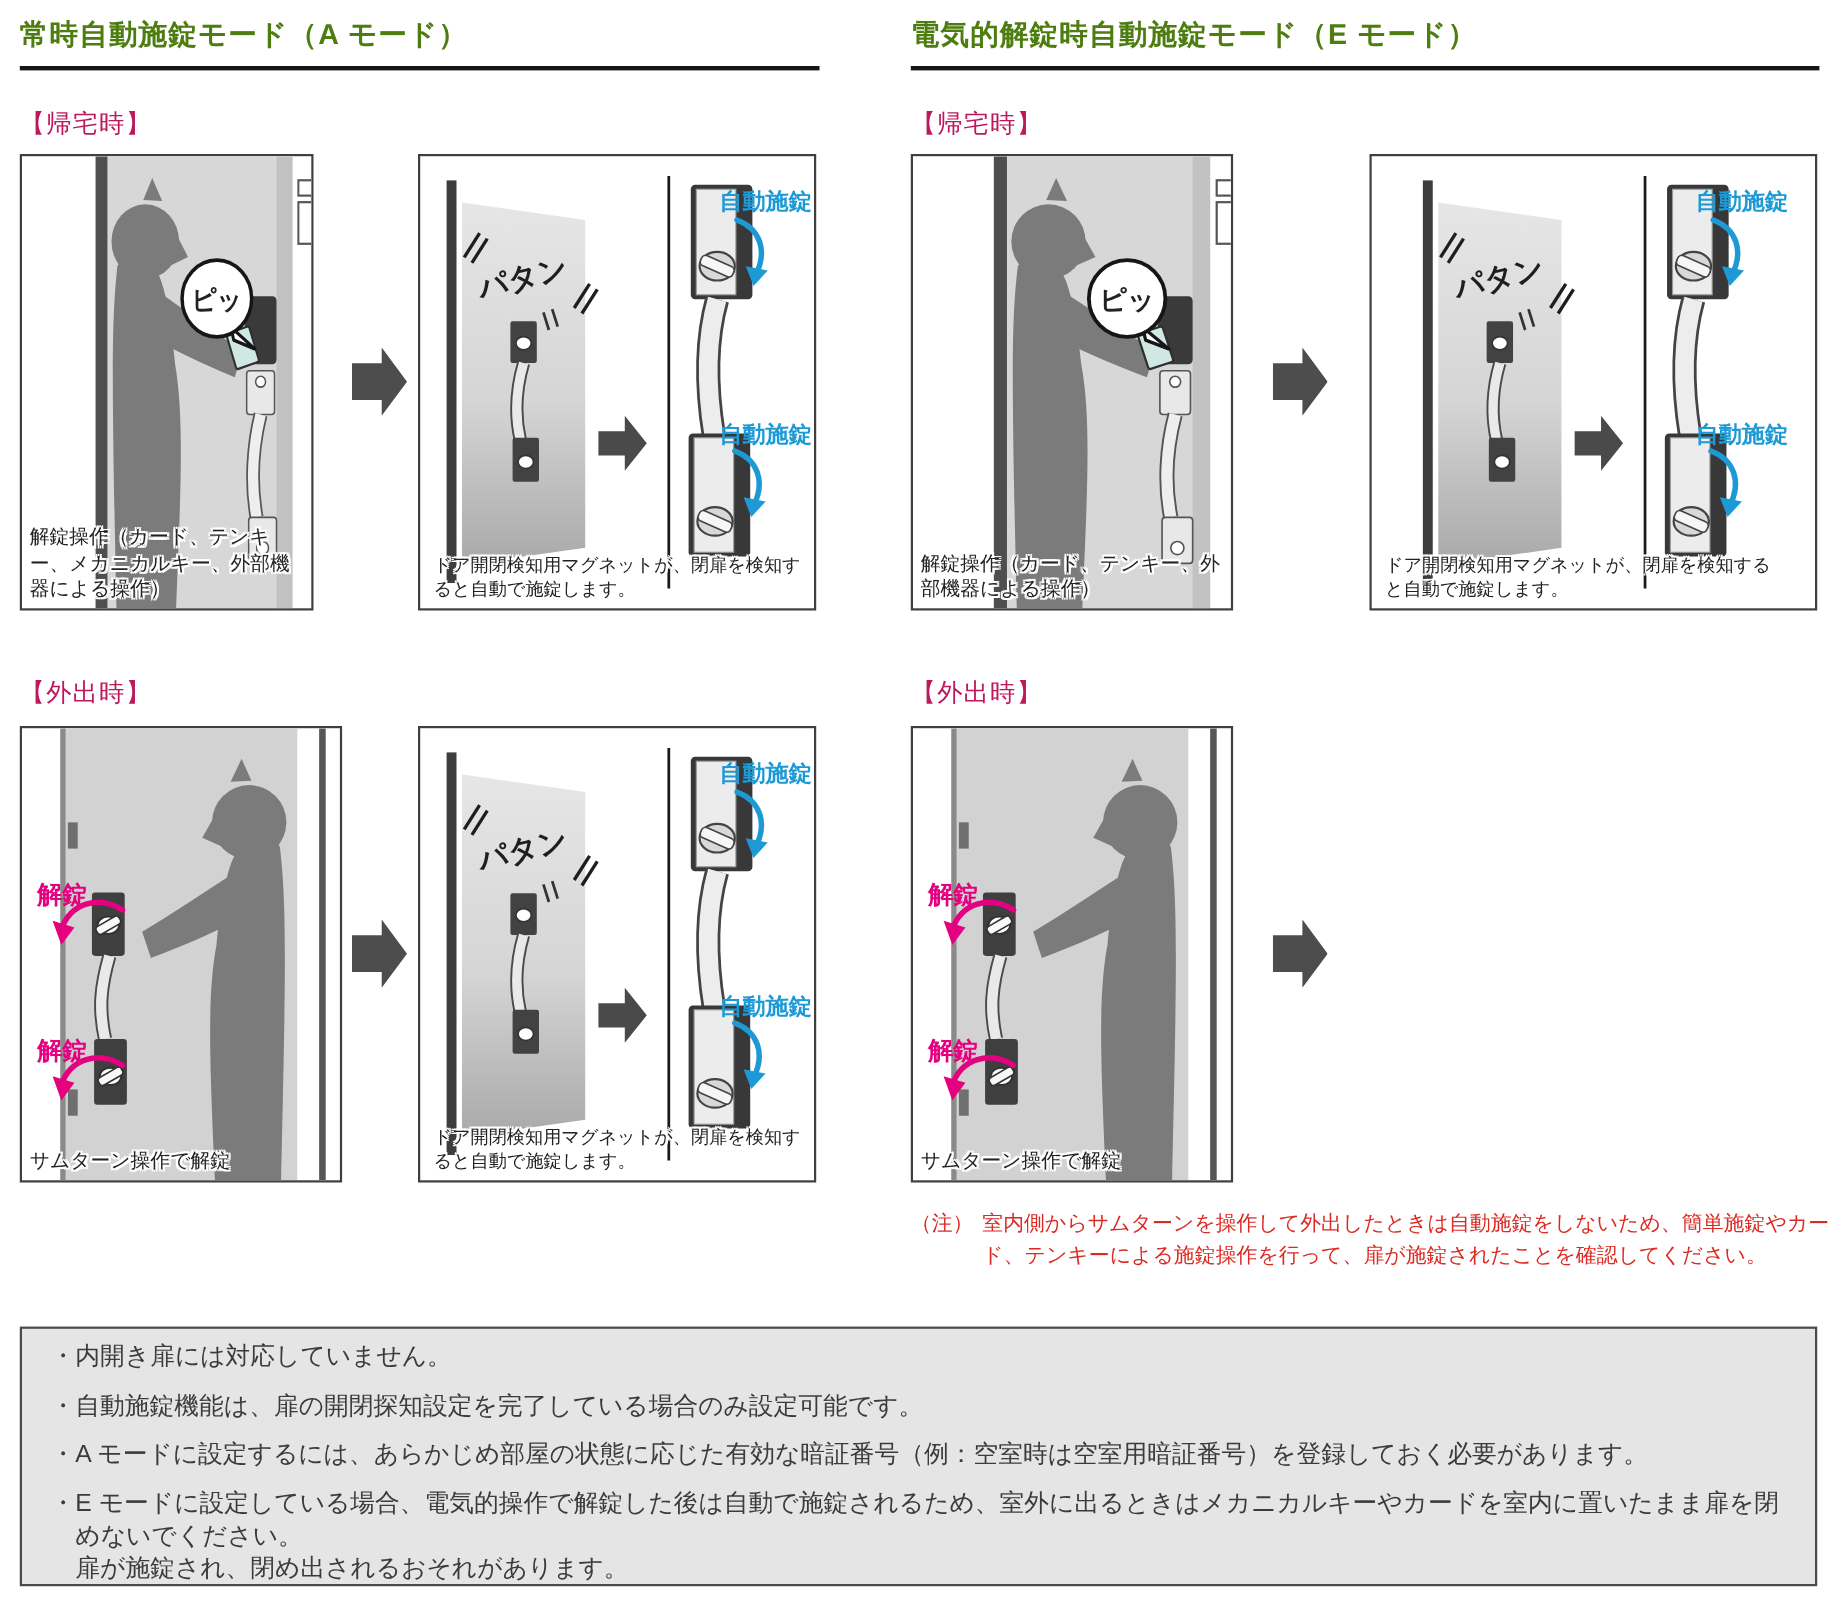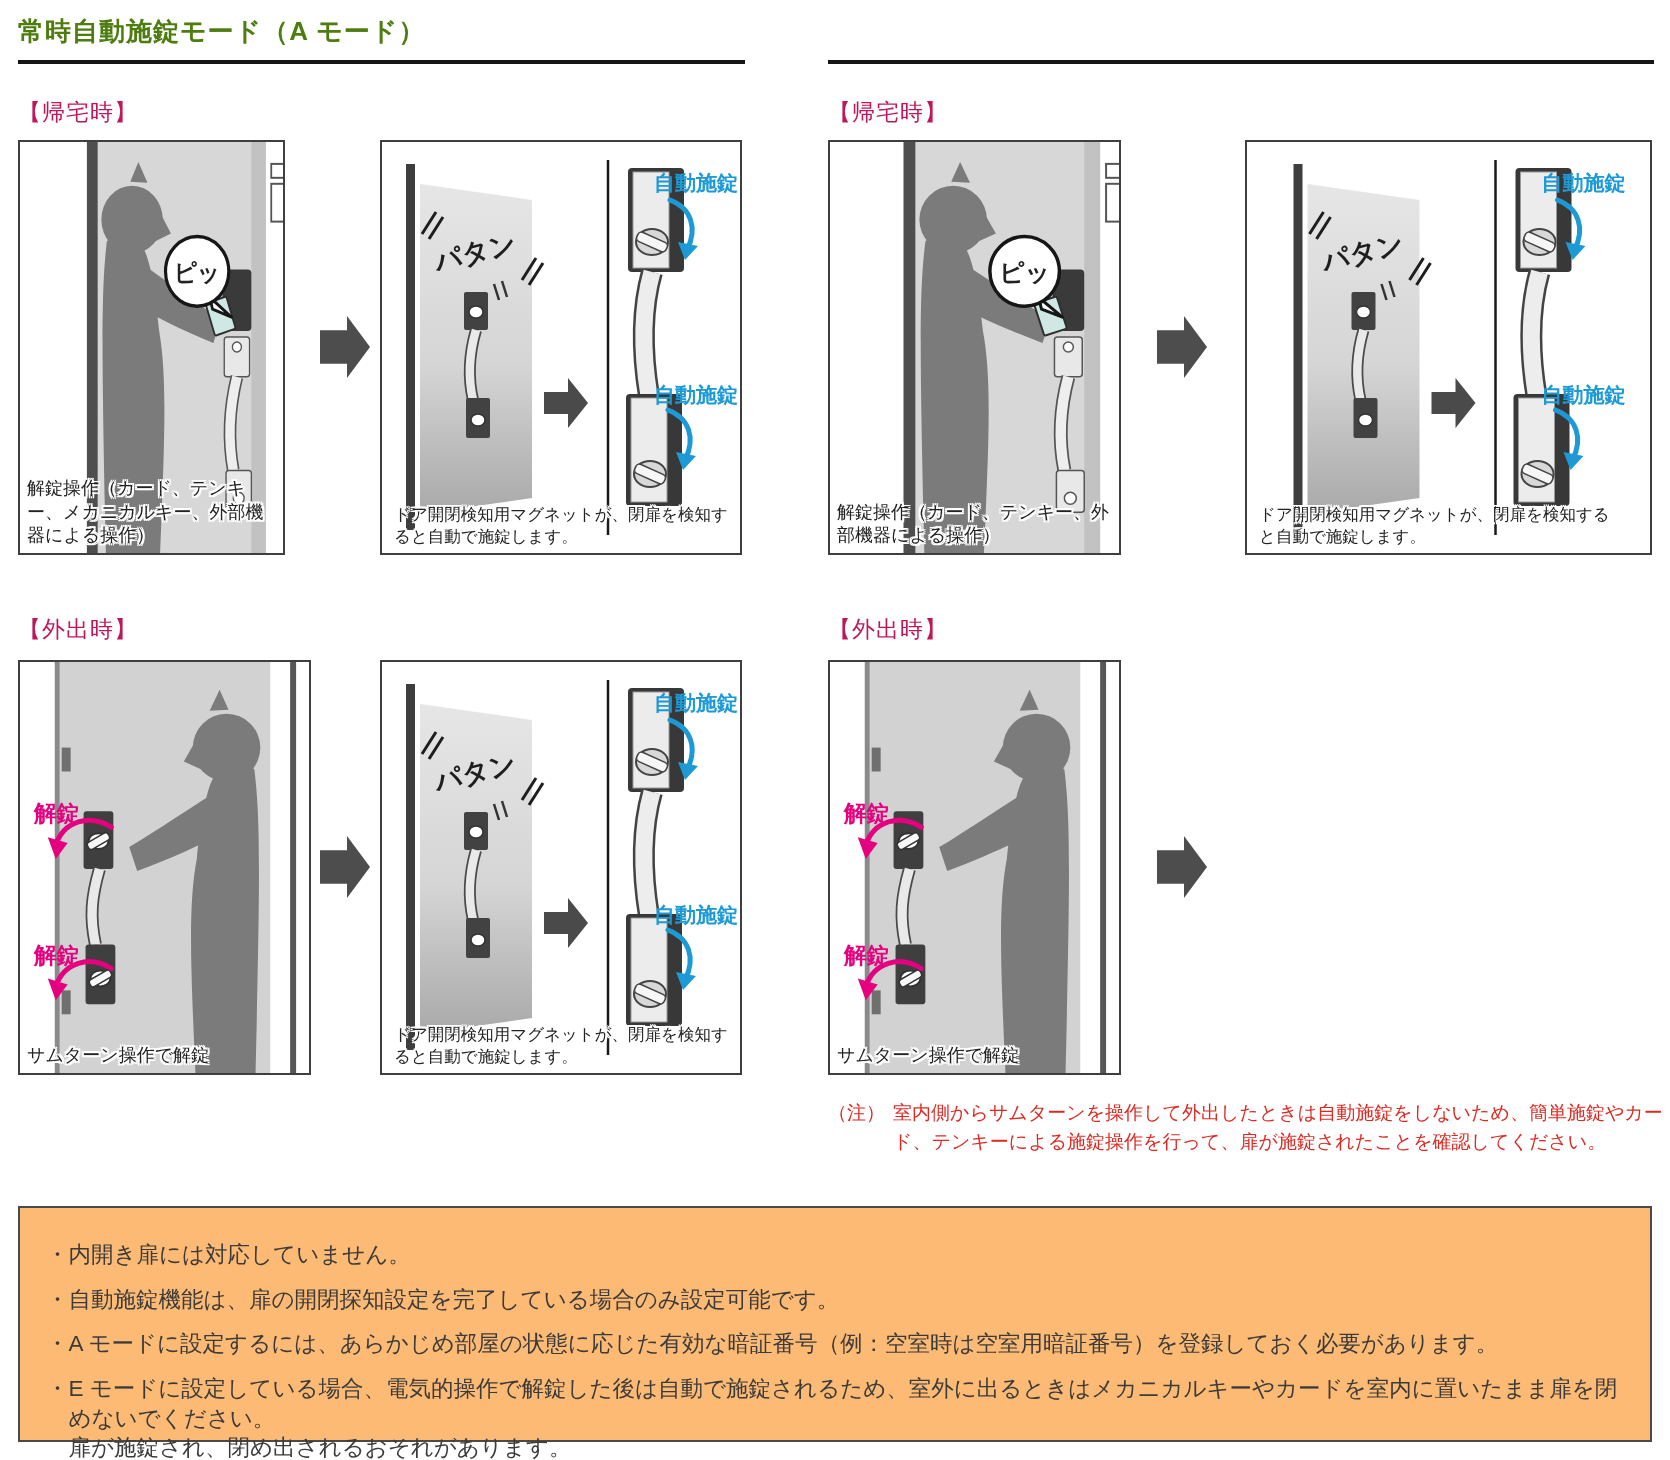--- a/index.html
+++ b/index.html
@@ -16,21 +16,21 @@
   .cap{position:absolute;left:7px;right:4px;bottom:5px;font-size:18px;line-height:1.32;color:#222;font-weight:500;
        text-shadow:-2px -2px 0 #fff,2px -2px 0 #fff,-2px 2px 0 #fff,2px 2px 0 #fff,-2px 0 0 #fff,2px 0 0 #fff,0 -2px 0 #fff,0 2px 0 #fff;}
   .cap-wide{font-size:16.5px;left:12px;max-width:362px;}
 
   .barrow{position:absolute;width:50px;height:62px;background:#4d4d4d;
           clip-path:polygon(0 23%,54% 23%,54% 0,100% 50%,54% 100%,54% 77%,0 77%);}
 
   .note{position:absolute;display:flex;color:#dc2a23;font-size:19px;line-height:1.55;width:846px;}
   .note-prefix{flex:0 0 auto;margin-right:8px;white-space:nowrap;}
 
-  .notes-box{position:absolute;border:2px solid #4a4a4a;background:#fdba74;box-sizing:border-box;padding:32px 26px;}
+  .notes-box{position:absolute;border:2px solid #4a4a4a;background:#e5e5e5;box-sizing:border-box;padding:10px 26px;}
   .note-item{font-size:22.5px;color:#3b3b3b;line-height:1.32;margin:0 0 15px 0;padding-left:1em;text-indent:-1em;white-space:pre-line;}
   .note-item:last-child{margin-bottom:0;}
 </style>
 </head>
 <body>
 
 <svg width="0" height="0" style="position:absolute" aria-hidden="true">
   <defs>
     <linearGradient id="doorGrad" x1="0" y1="0" x2="0" y2="1">
       <stop offset="0" stop-color="#e6e6e6"></stop>
@@ -188,20 +188,21 @@
     <div class="cap">サムターン操作で解錠</div>
   </div>
   <div class="barrow" style="left:320px;top:836px;"></div>
   <div class="panel" style="left:380px;top:660px;width:362px;">
     <svg class="illus" viewBox="0 0 358 411" preserveAspectRatio="none">
         <use href="#scene-b"></use>
       </svg>
     <div class="cap cap-wide">ドア開閉検知用マグネットが、閉扉を検知すると自動で施錠します。</div>
   </div>
 
+  <div class="col-title" style="left:828px;top:14px;">電気的解錠時自動施錠モード（E モード）</div>
   <div class="title-rule" style="left:828px;top:60px;width:826px;"></div>
   <div class="sec-label" style="left:828px;top:97px;">【帰宅時】</div>
 
   <div class="panel" style="left:828px;top:140px;width:293px;">
     <svg class="illus" viewBox="0 0 291 413" preserveAspectRatio="none">
         <use href="#scene-a"></use>
       </svg>
     <div class="cap">解錠操作（カード、テンキー、外部機器による操作）</div>
   </div>
   <div class="barrow" style="left:1157px;top:316px;"></div>

